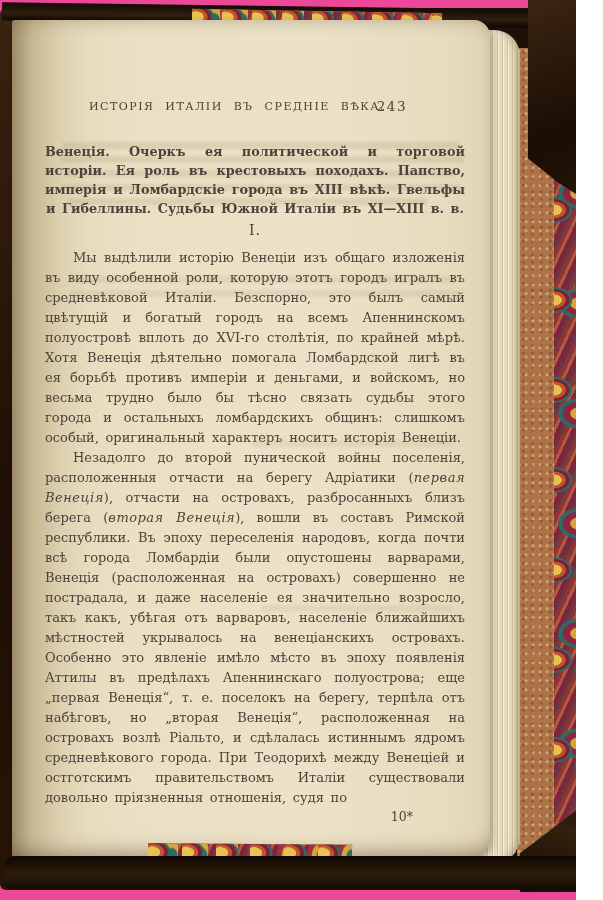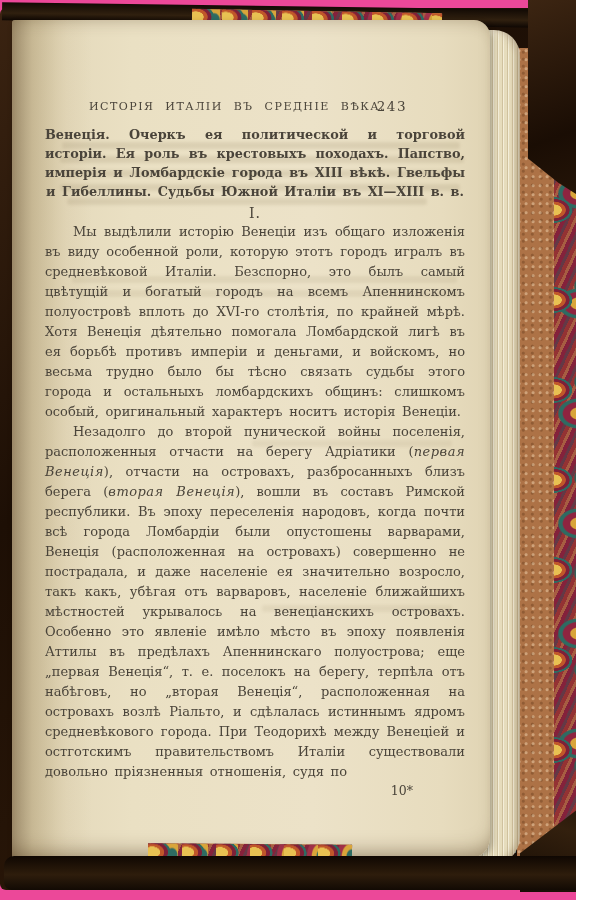--- a/index.html
+++ b/index.html
@@ -54,24 +54,24 @@
   .page::before{content:"";position:absolute;inset:0;border-radius:inherit;pointer-events:none;
     background:linear-gradient(90deg, rgba(90,65,35,.35), rgba(120,95,55,.18) 20px, rgba(160,135,90,.1) 45px, transparent 80px);}
 
   .ghost{position:absolute;background:#8a7a58;opacity:.16;filter:blur(1.6px);border-radius:3px;height:7px;}
 
   .text-column{position:absolute;left:33px;top:80px;width:420px;color:#4a443a;}
   .running-row{position:relative;height:16px;}
   .running-head{display:block;text-align:center;font-size:11px;letter-spacing:1.5px;word-spacing:6px;transform:translateX(-18px);}
   .folio{position:absolute;right:58px;top:-2px;font-size:13.5px;letter-spacing:1.5px;}
   .chapter-heading{margin:74px 0 0 0;text-align:center;font-size:17px;font-weight:normal;letter-spacing:2.5px;word-spacing:10px;}
-  .chapter-summary{margin-top:9px;font-weight:bold;font-size:12.8px;line-height:19px;text-align:justify;text-align-last:center;word-spacing:2px;}
+  .chapter-summary{margin-top:26px;font-weight:bold;font-size:12.8px;line-height:19px;text-align:justify;text-align-last:center;word-spacing:2px;}
   .section-numeral{margin-top:4px;text-align:center;font-size:14px;letter-spacing:1px;}
   .body-para{margin:0;font-size:13px;line-height:20px;text-align:justify;text-indent:28px;word-spacing:2.5px;}
-  .body-para:first-of-type{margin-top:1px;}
+  .body-para:first-of-type{margin-top:10px;}
   .body-para em{font-style:italic;letter-spacing:.5px;}
   .signature-mark{text-align:right;padding-right:52px;font-size:12.5px;margin-top:1px;}
 </style>
 </head>
 <body>
 
 <div class="photo">
 
   <div class="leather-main"></div>
   <div class="leather-top-band"></div>

